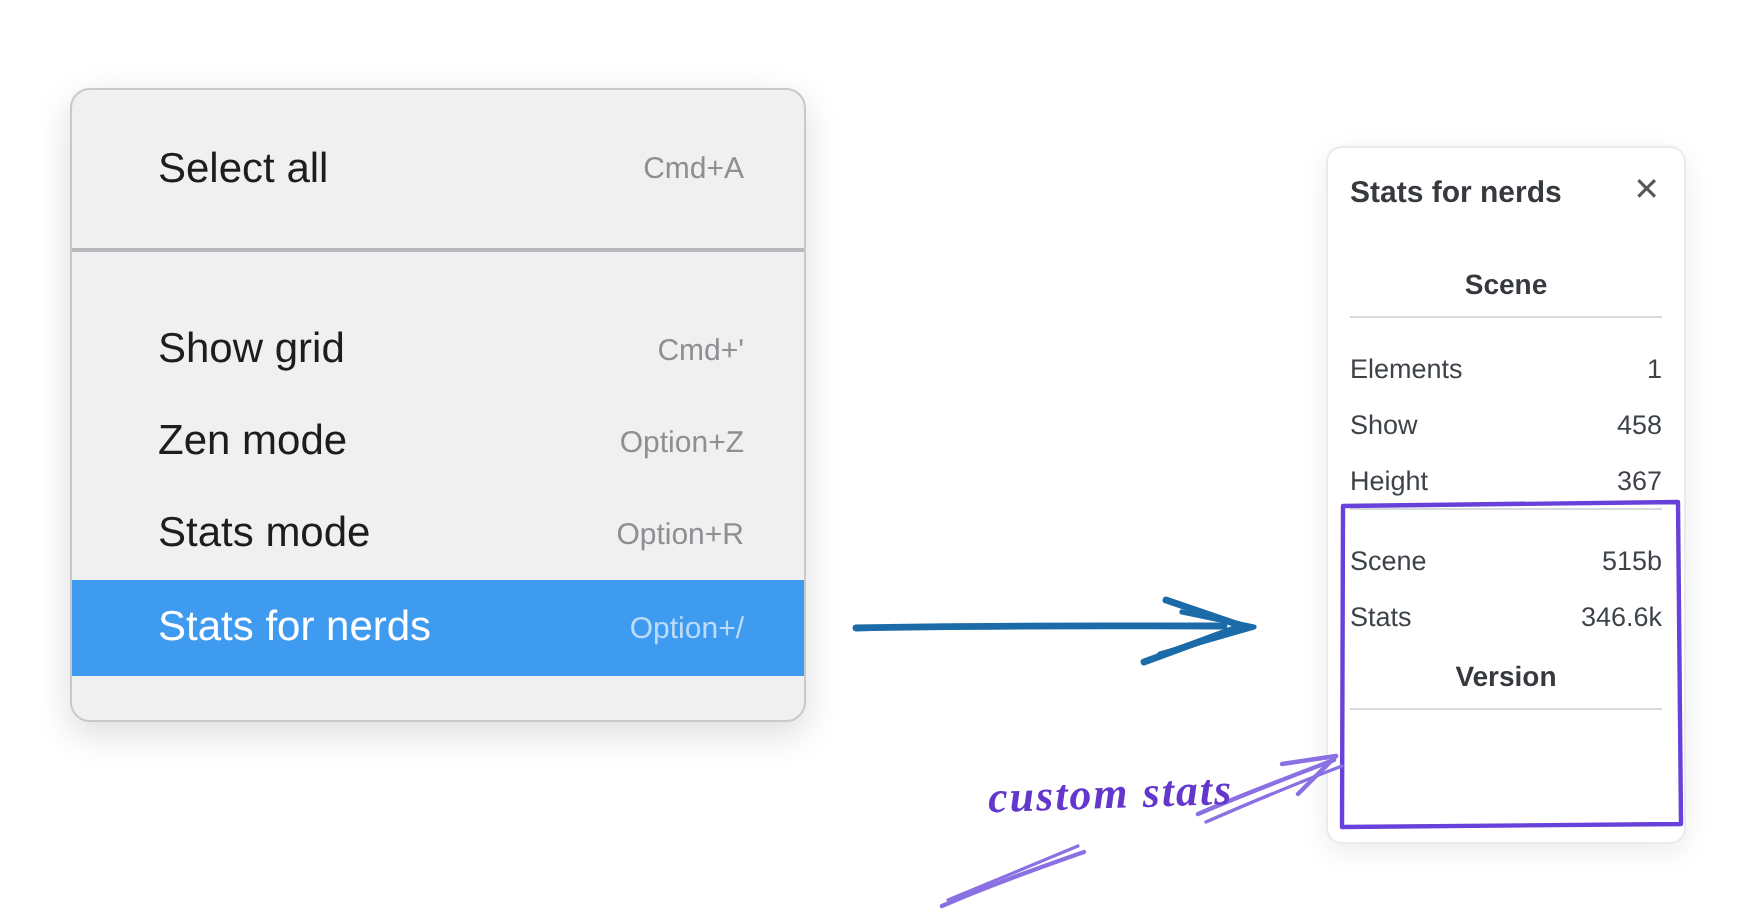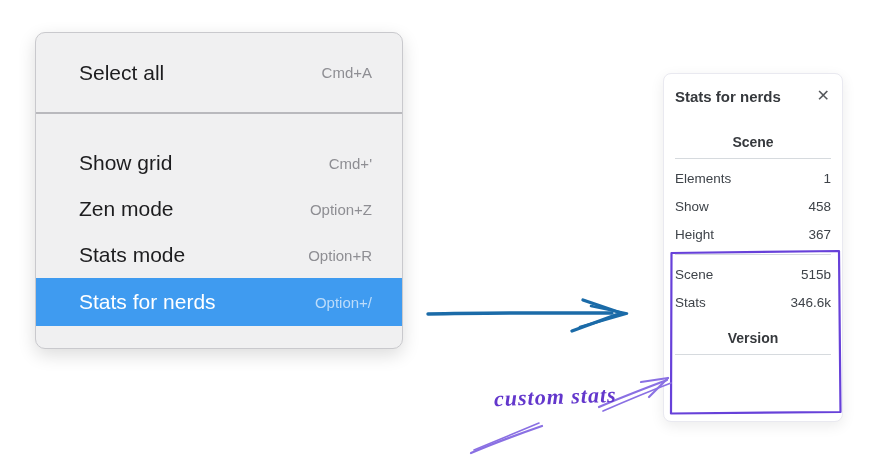--- a/index.html
+++ b/index.html
@@ -10,21 +10,21 @@
   }
   *{box-sizing:border-box;margin:0;padding:0}
   html,body{width:873px;height:461px}
   body{
     position:relative;background:#ffffff;overflow:hidden;
     font-family:"Liberation Sans",sans-serif;color:var(--panel-text);
   }
 
   
   .menu{
-    position:absolute;left:35px;top:32px;width:368px;
+    position:absolute;left:35px;top:44px;width:368px;
     background:var(--menu-bg);border:1.5px solid var(--menu-border);border-radius:10px;
     box-shadow:0 6px 18px rgba(0,0,0,.14);overflow:hidden;
   }
   .menu-section{padding:15px 0}
   .menu-section.second{padding:26px 0 22px}
   .menu-item{
     display:flex;justify-content:space-between;align-items:center;
     height:49px;padding:0 30px 0 43px;font-size:21px;cursor:default;
   }
   .menu-section.second .menu-item{height:46px}
@@ -42,21 +42,21 @@
     background:var(--panel-bg);border:1px solid var(--panel-border);border-radius:8px;
     box-shadow:0 4px 14px rgba(0,0,0,.08);
     padding:12px 11px;font-size:13.5px;color:var(--panel-text);
   }
   .panel-header{display:flex;justify-content:space-between;align-items:center;height:20px}
   .panel-title{font-weight:700;font-size:15px;color:#36393d}
   .panel-close{font-size:16px;color:#55585c;line-height:1;cursor:pointer;padding:0 1px}
   .p-heading{font-weight:700;font-size:14px;text-align:center;height:20px;line-height:20px;margin-top:26px;color:#36393d}
   .p-heading.later{margin-top:12px}
   .p-divider{height:1px;background:var(--panel-divider);margin-top:6px}
-  .p-row{display:flex;justify-content:space-between;align-items:center;height:28px}
+  .p-row{display:flex;justify-content:space-between;align-items:flex-end;height:28px}
   .p-rows{margin-top:5px}
   .p-note{height:28px;line-height:28px;margin-top:6px;white-space:nowrap}
 
   
   .overlay{position:absolute;left:0;top:0;width:873px;height:461px;pointer-events:none;z-index:5}
   .s-blue{stroke:var(--blue-arrow);fill:none;stroke-linecap:round;stroke-linejoin:round}
   .s-box{stroke:var(--purple-box);fill:none;stroke-linejoin:round;stroke-linecap:round}
   .s-purp{stroke:var(--purple-arrow);fill:none;stroke-linecap:round}
 
   .custom-stats{

